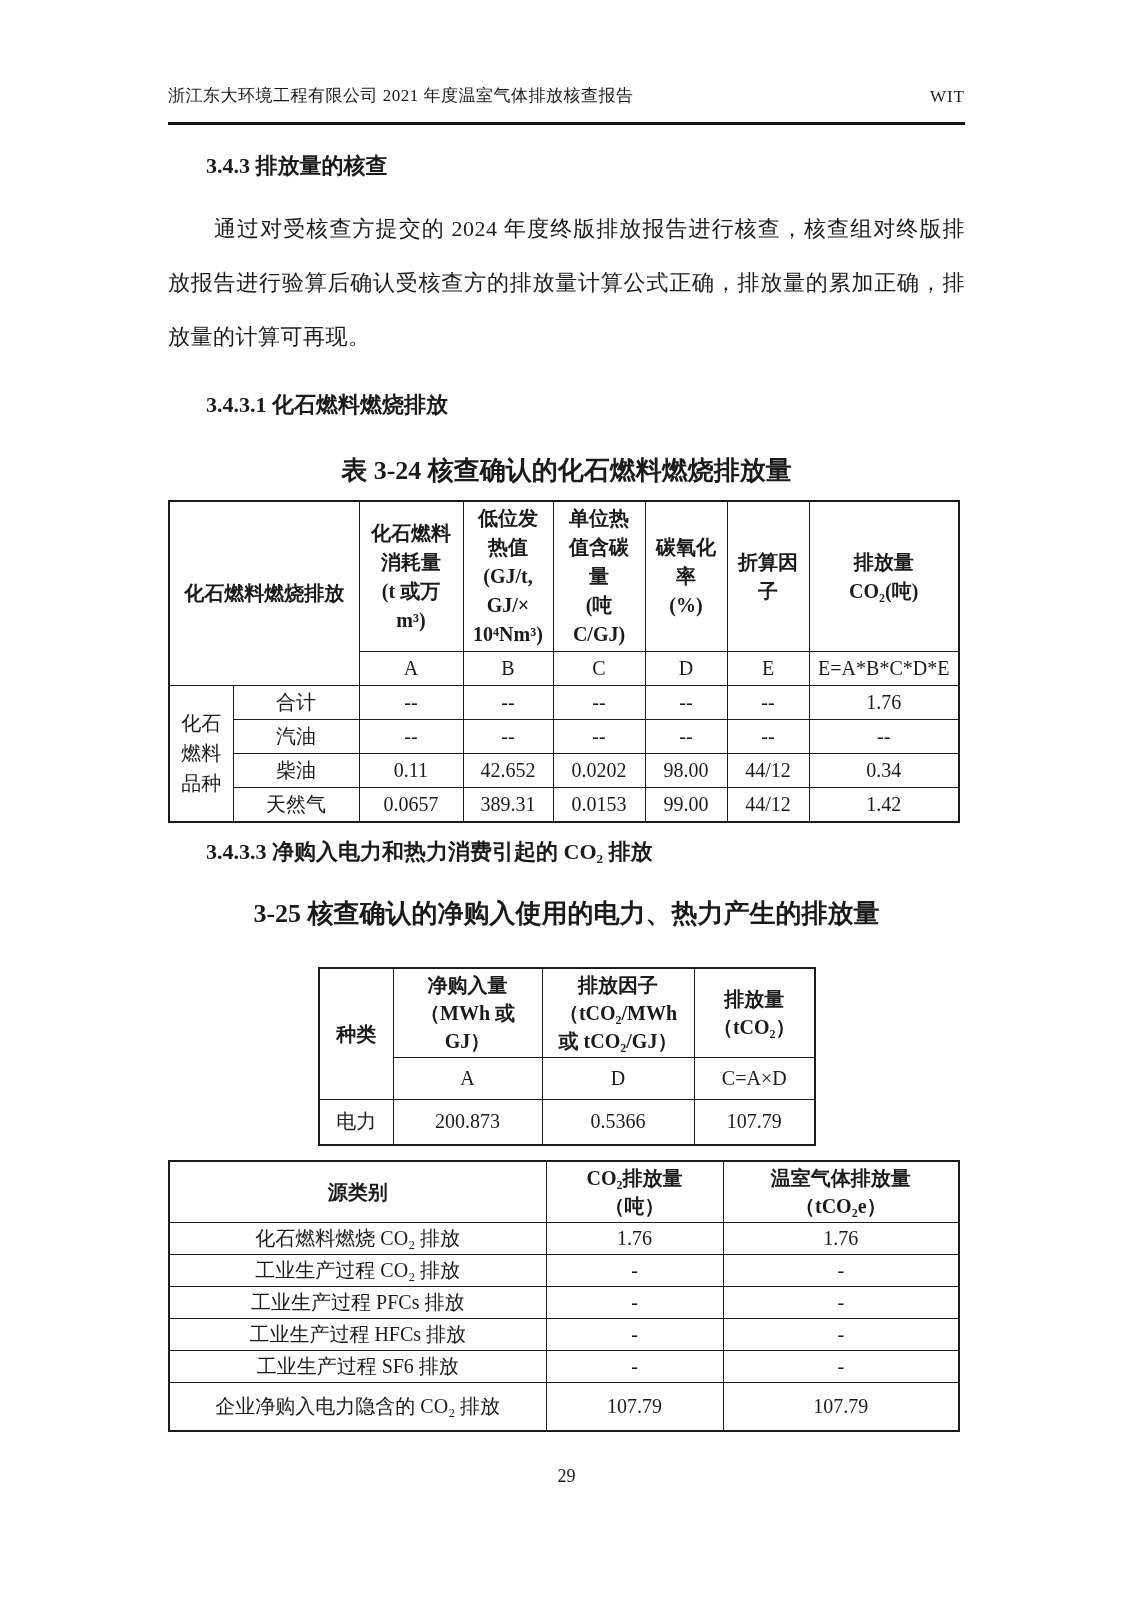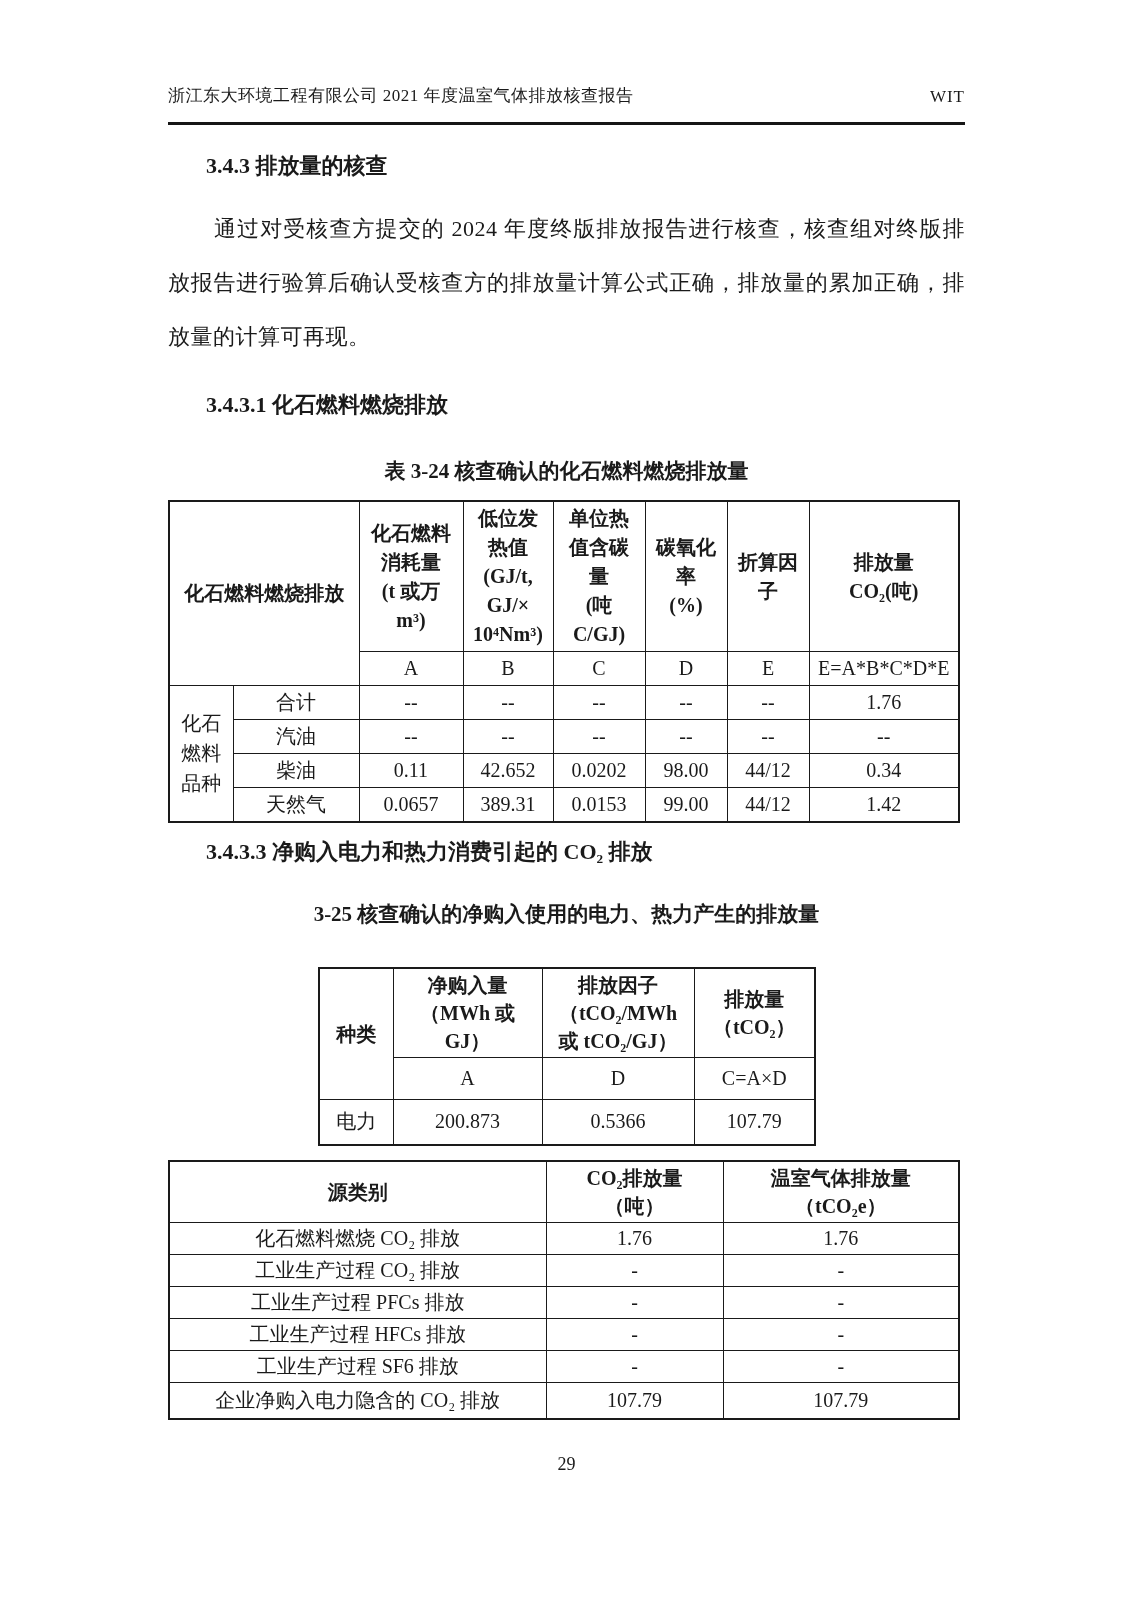--- a/index.html
+++ b/index.html
@@ -25,21 +25,21 @@
   .h-num {
     font-weight:bold; font-size:22px; line-height:30px;
     margin:26px 0 0 38px;
   }
   .para {
     font-size:22px; line-height:54px; letter-spacing:0.5px;
     text-align:justify; text-indent:46px;
     margin-top:21px;
   }
   .tbl-caption {
-    text-align:center; font-weight:bold; font-size:21px; line-height:26px;
+    text-align:center; font-weight:bold; font-size:26px; line-height:26px;
   }
   .cap-24 { margin-top:38px; }
   .cap-25 { margin-top:34px; }
   .cap-26 { margin-top:22px; }
   .h-3433 { margin-top:14px; }
   .h-3434 { margin-top:12px; }
 
   
   table { border-collapse:collapse; table-layout:fixed; border:2px solid #1a1a1a; }
   th, td {
@@ -67,21 +67,21 @@
   .t25 th { font-size:20px; line-height:28px; }
   .t25 .row-h1 { height:80px; }
   .t25 .row-h2 { height:42px; }
   .t25 tbody tr { height:46px; }
 
   
   .t26 { width:790px; margin-top:14px; font-size:20px; }
   .t26 th { font-size:20px; line-height:28px; }
   .t26 .row-h { height:58px; }
   .t26 tbody tr { height:32px; }
-  .t26 tbody tr.last { height:36px; }
+  .t26 tbody tr.last { height:48px; }
 
   .page-footer {
     text-align:center; font-size:18px; margin-top:34px;
   }
 </style>
 </head>
 <body>
 
 <div class="page">
 

